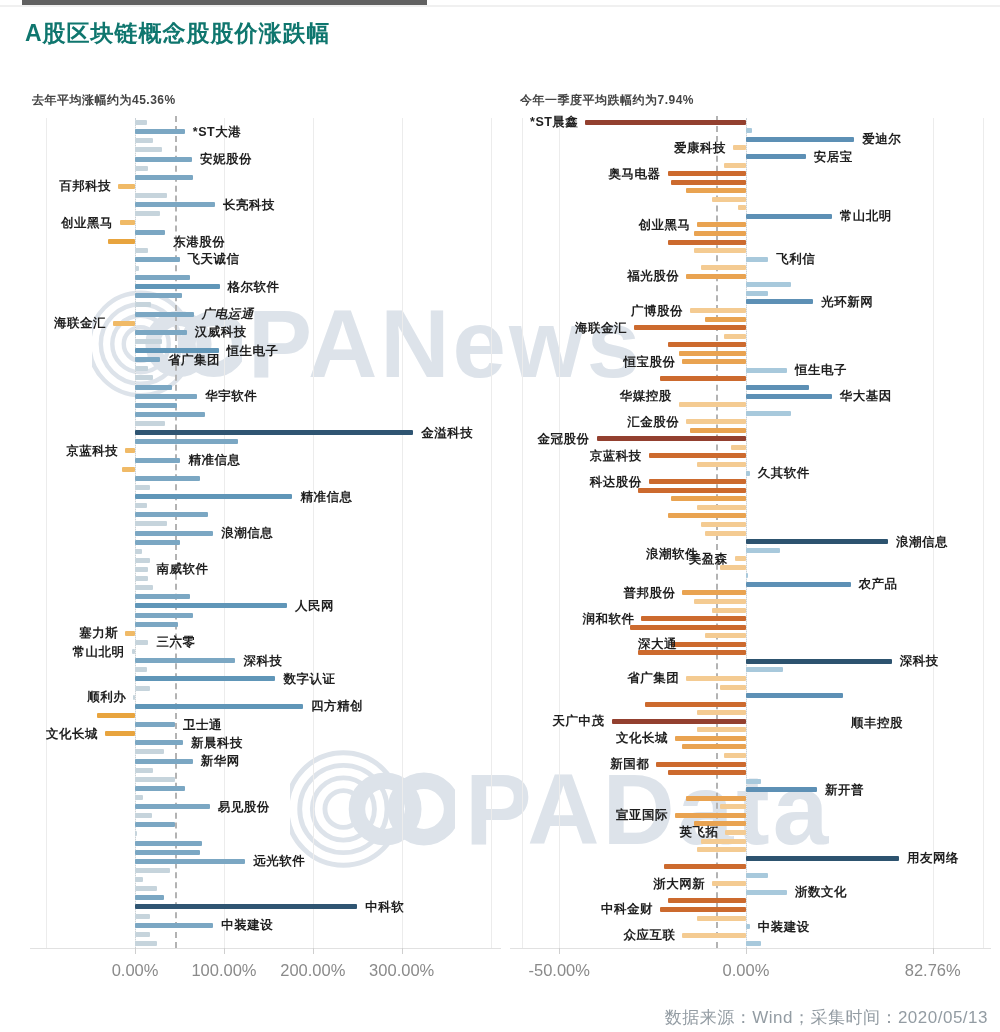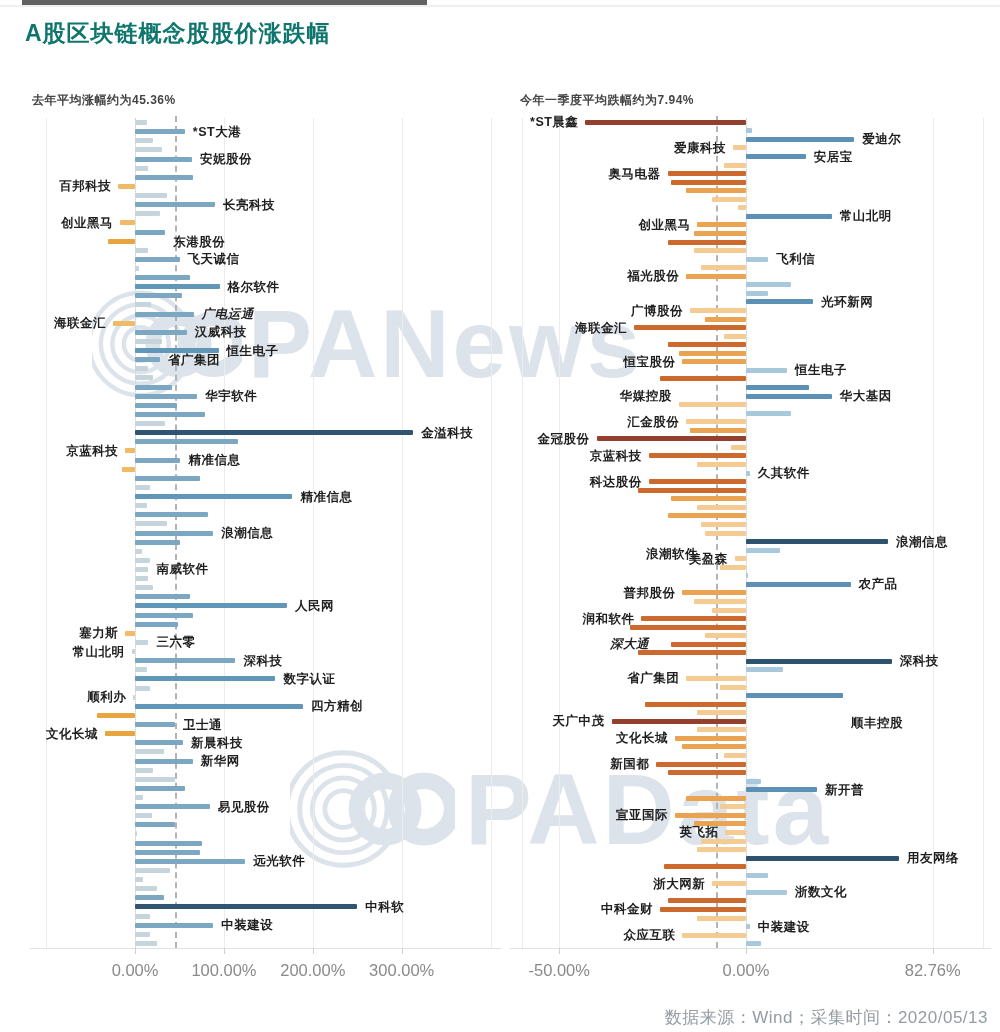--- a/index.html
+++ b/index.html
@@ -315,21 +315,21 @@
       <div class="blabel" style="top: 466.34px; left: 338.542px;">农产品</div>
       <div class="bar" style="top: 472.397px; width: 63.494px; left: 162.47px; background: rgb(233, 163, 81);"></div>
       <div class="blabel" style="top: 474.897px; right: 309.53px;">普邦股份</div>
       <div class="bar" style="top: 480.954px; width: 52.2892px; left: 173.675px; background: rgb(244, 203, 146);"></div>
       <div class="bar" style="top: 489.51px; width: 33.6145px; left: 192.349px; background: rgb(244, 203, 146);"></div>
       <div class="bar" style="top: 498.067px; width: 104.578px; left: 121.386px; background: rgb(204, 106, 46);"></div>
       <div class="blabel" style="top: 500.567px; right: 350.614px;">润和软件</div>
       <div class="bar" style="top: 506.624px; width: 115.783px; left: 110.181px; background: rgb(204, 106, 46);"></div>
       <div class="bar" style="top: 515.18px; width: 41.0843px; left: 184.88px; background: rgb(244, 203, 146);"></div>
       <div class="bar" style="top: 523.737px; width: 74.6988px; left: 151.265px; background: rgb(204, 106, 46);"></div>
-      <div class="blabel" style="top: 526.237px; right: 336px; font-style: italic;">深大通</div>
+      <div class="blabel" style="top: 526.237px; right: 308px;">深大通</div>
       <div class="bar" style="top: 532.294px; width: 108.313px; left: 117.651px; background: rgb(204, 106, 46);"></div>
       <div class="bar" style="top: 540.851px; width: 145.663px; left: 225.964px; background: rgb(45, 83, 111);"></div>
       <div class="blabel" style="top: 543.351px; left: 379.627px;">深科技</div>
       <div class="bar" style="top: 549.407px; width: 37.3494px; left: 225.964px; background: rgb(168, 201, 220);"></div>
       <div class="bar" style="top: 557.964px; width: 59.759px; left: 166.205px; background: rgb(244, 203, 146);"></div>
       <div class="blabel" style="top: 560.464px; right: 305.795px;">省广集团</div>
       <div class="bar" style="top: 566.521px; width: 26.1446px; left: 199.819px; background: rgb(244, 203, 146);"></div>
       <div class="bar" style="top: 575.077px; width: 97.1084px; left: 225.964px; background: rgb(93, 144, 181);"></div>
       <div class="blabel" style="top: 605px; left: 331.072px;">顺丰控股</div>
       <div class="bar" style="top: 583.634px; width: 100.843px; left: 125.12px; background: rgb(204, 106, 46);"></div>

